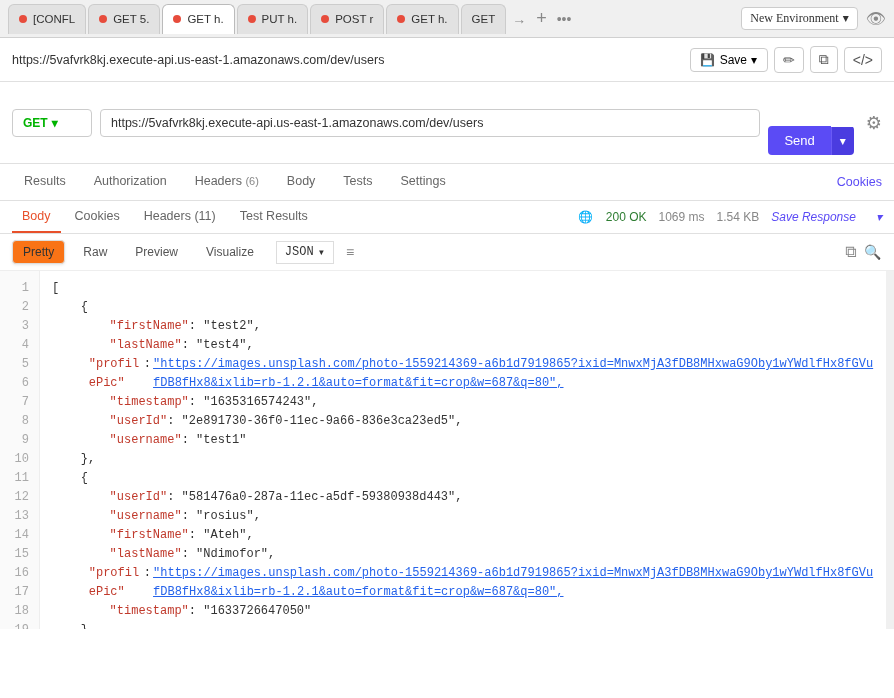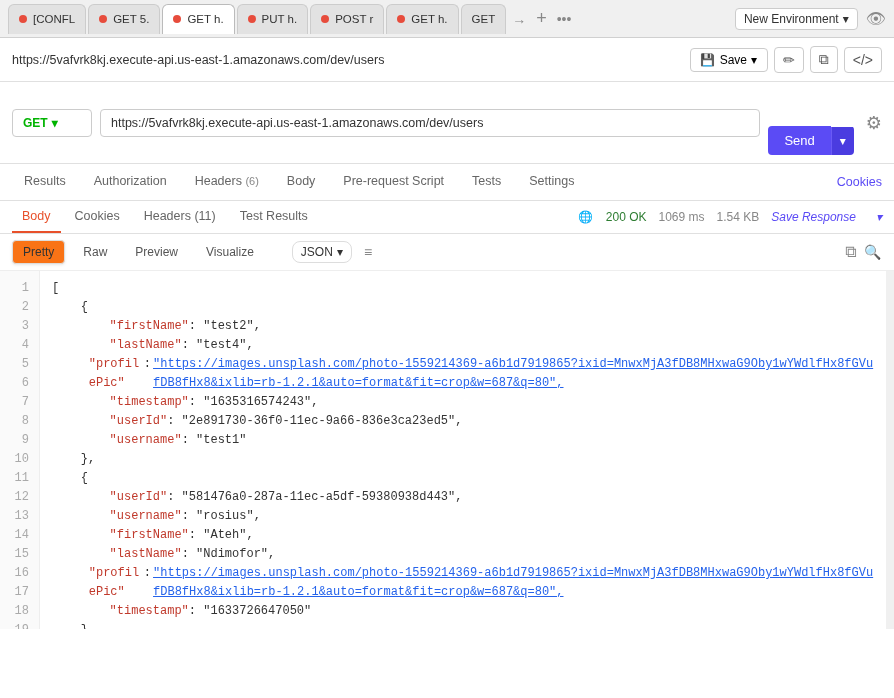--- a/index.html
+++ b/index.html
@@ -32,20 +32,21 @@
     }
     .tab-item.active {
       background: #fff;
       border-color: #bbb;
     }
     .tab-actions {
       margin-left: auto;
       display: flex;
       align-items: center;
       gap: 8px;
+      font-family: Liberation Serif, serif;
     }
     .tab-env {
       display: flex;
       align-items: center;
       gap: 4px;
       font-size: 12px;
       background: #fff;
       border: 1px solid #ccc;
       border-radius: 4px;
       padding: 3px 8px;
@@ -241,26 +242,27 @@
       border: 1px solid #ddd;
       border-radius: 4px;
       box-shadow: 0 1px 3px rgba(0,0,0,0.1);
       color: #333;
     }
     .format-select {
       display: flex;
       align-items: center;
       gap: 4px;
       border: 1px solid #ddd;
-      border-radius: 8px;
+      border-radius: 0;
       padding: 3px 8px;
       font-size: 12px;
       cursor: pointer;
       background: #fff;
-      margin-left: 20px;
+      margin-left: 4px;
+      font-family: Liberation Mono, monospace;
     }
     .format-icon {
       color: #888;
       font-size: 14px;
       margin-left: 4px;
       cursor: pointer;
     }
     .format-right {
       margin-left: auto;
       display: flex;
@@ -386,21 +388,20 @@
     <button class="send-arrow">▾</button>
   </div>
   <span style="color:#888;font-size:18px;cursor:pointer;margin-left:4px;">⚙</span>
 </div>
 
 <div class="nav-tabs">
   <span class="nav-tab">Results</span>
   <span class="nav-tab">Authorization</span>
   <span class="nav-tab">Headers <span class="nav-tab-badge">(6)</span></span>
   <span class="nav-tab">Body</span>
-  <span class="nav-tab">Pre-request Script</span>
   <span class="nav-tab">Tests</span>
   <span class="nav-tab">Settings</span>
   <span class="nav-cookies-right">Cookies</span>
 </div>
 
 <div class="response-tabs">
   <span class="response-tab active">Body</span>
   <span class="response-tab">Cookies</span>
   <span class="response-tab">Headers (11)</span>
   <span class="response-tab">Test Results</span>

